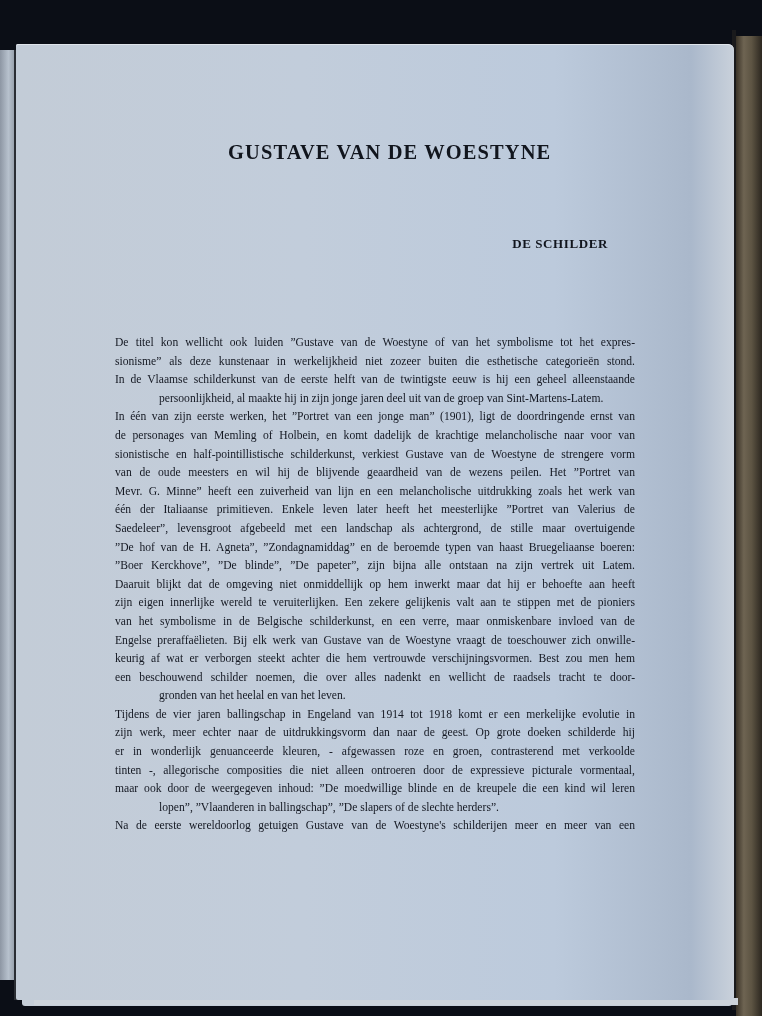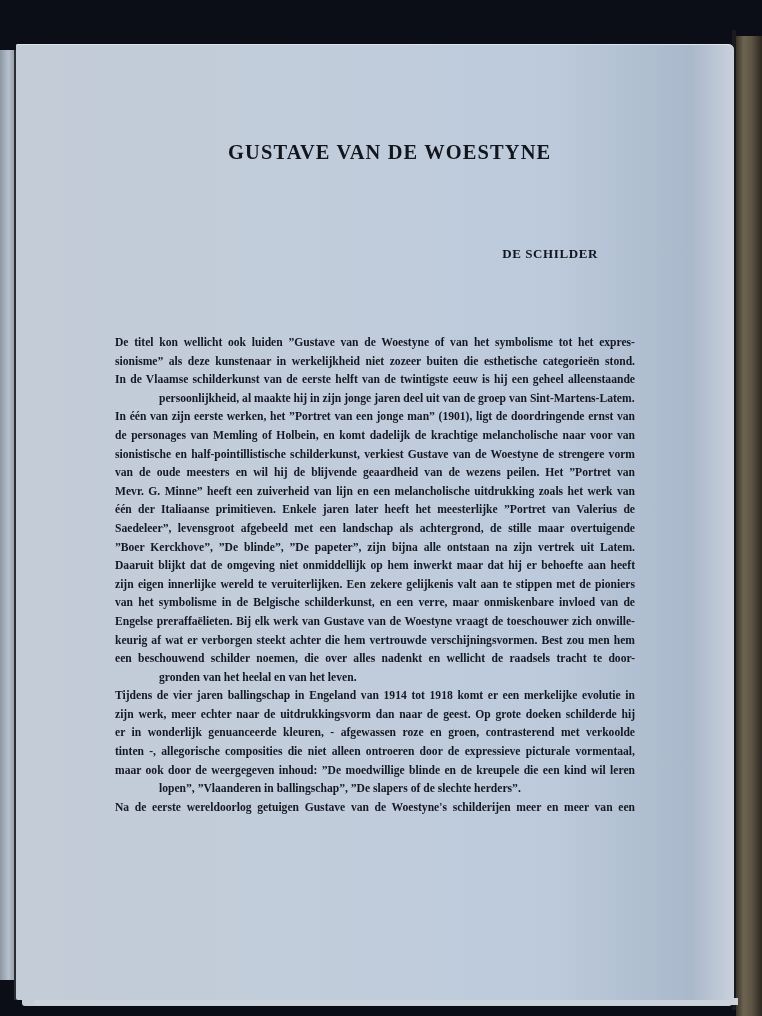--- a/index.html
+++ b/index.html
@@ -97,21 +97,21 @@
       letter-spacing: 0.6px;
       color: #11151d;
       white-space: nowrap;
     }
     .body-text {
       position: absolute;
       left: 115px;
       top: 334px;
       width: 520px;
       font-size: 11.6px;
-      font-weight: bold;
+      font-weight: normal;
       line-height: 18.6px;
       color: #141822;
     }
     .line {
       display: block;
       white-space: nowrap;
       text-align: justify;
       text-align-last: justify;
       height: 18.6px;
     }
@@ -127,34 +127,35 @@
 <div class="left-gap"></div>
 <div class="binding-shadow"></div>
 <div class="binding"></div>
 <div class="page-under"></div>
 <div class="page-bottom-edge"></div>
 
 <div class="page">
 </div>
 
 <h1 class="title" style="margin:0;">GUSTAVE VAN DE WOESTYNE</h1>
-<h2 class="subtitle" style="margin:10px;">DE SCHILDER</h2>
+<h2 class="subtitle" style="margin:0;">DE SCHILDER</h2>
 
 <div class="body-text">
   <span class="line">De titel kon wellicht ook luiden ”Gustave van de Woestyne of van het symbolisme tot het expres-</span>
   <span class="line">sionisme” als deze kunstenaar in werkelijkheid niet zozeer buiten die esthetische categorieën stond.</span>
   <span class="line">In de Vlaamse schilderkunst van de eerste helft van de twintigste eeuw is hij een geheel alleenstaande</span>
   <span class="line last">persoonlijkheid, al maakte hij in zijn jonge jaren deel uit van de groep van Sint-Martens-Latem.</span>
   <span class="line">In één van zijn eerste werken, het ”Portret van een jonge man” (1901), ligt de doordringende ernst van</span>
   <span class="line">de personages van Memling of Holbein, en komt dadelijk de krachtige melancholische naar voor van</span>
   <span class="line">sionistische en half-pointillistische schilderkunst, verkiest Gustave van de Woestyne de strengere vorm</span>
   <span class="line">van de oude meesters en wil hij de blijvende geaardheid van de wezens peilen. Het ”Portret van</span>
   <span class="line">Mevr. G. Minne” heeft een zuiverheid van lijn en een melancholische uitdrukking zoals het werk van</span>
-  <span class="line">één der Italiaanse primitieven. Enkele jaren later heeft het meesterlijke ”Portret van Valerius de</span>
+  <span class="line">één der Italiaanse primitieven. Enkele leven later heeft het meesterlijke ”Portret van Valerius de</span>
   <span class="line">Saedeleer”, levensgroot afgebeeld met een landschap als achtergrond, de stille maar overtuigende</span>
+  <span class="line">”De hof van de H. Agneta”, ”Zondagnamiddag” en de beroemde typen van haast Bruegeliaanse boeren:</span>
   <span class="line">”Boer Kerckhove”, ”De blinde”, ”De papeter”, zijn bijna alle ontstaan na zijn vertrek uit Latem.</span>
   <span class="line">Daaruit blijkt dat de omgeving niet onmiddellijk op hem inwerkt maar dat hij er behoefte aan heeft</span>
   <span class="line">zijn eigen innerlijke wereld te veruiterlijken. Een zekere gelijkenis valt aan te stippen met de pioniers</span>
   <span class="line">van het symbolisme in de Belgische schilderkunst, en een verre, maar onmiskenbare invloed van de</span>
   <span class="line">Engelse preraffaëlieten. Bij elk werk van Gustave van de Woestyne vraagt de toeschouwer zich onwille-</span>
   <span class="line">keurig af wat er verborgen steekt achter die hem vertrouwde verschijningsvormen. Best zou men hem</span>
   <span class="line">een beschouwend schilder noemen, die over alles nadenkt en wellicht de raadsels tracht te door-</span>
   <span class="line last">gronden van het heelal en van het leven.</span>
   <span class="line">Tijdens de vier jaren ballingschap in Engeland van 1914 tot 1918 komt er een merkelijke evolutie in</span>
   <span class="line">zijn werk, meer echter naar de uitdrukkingsvorm dan naar de geest. Op grote doeken schilderde hij</span>

